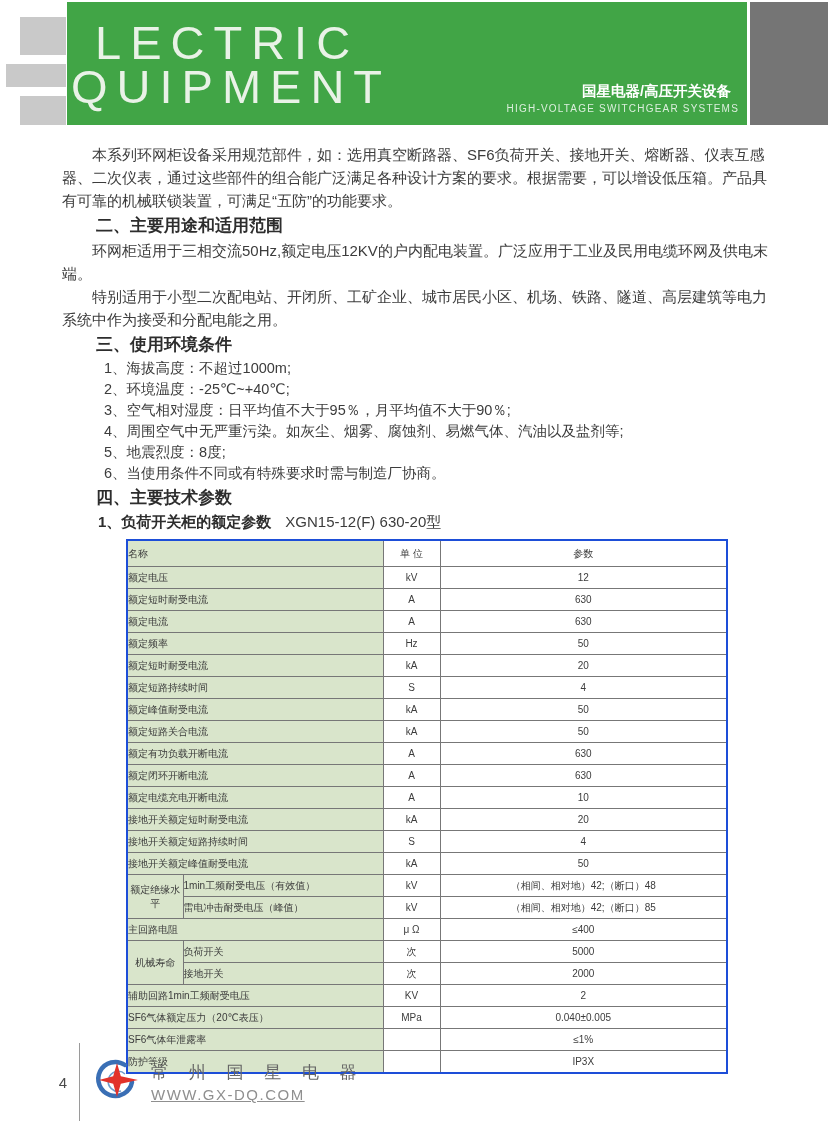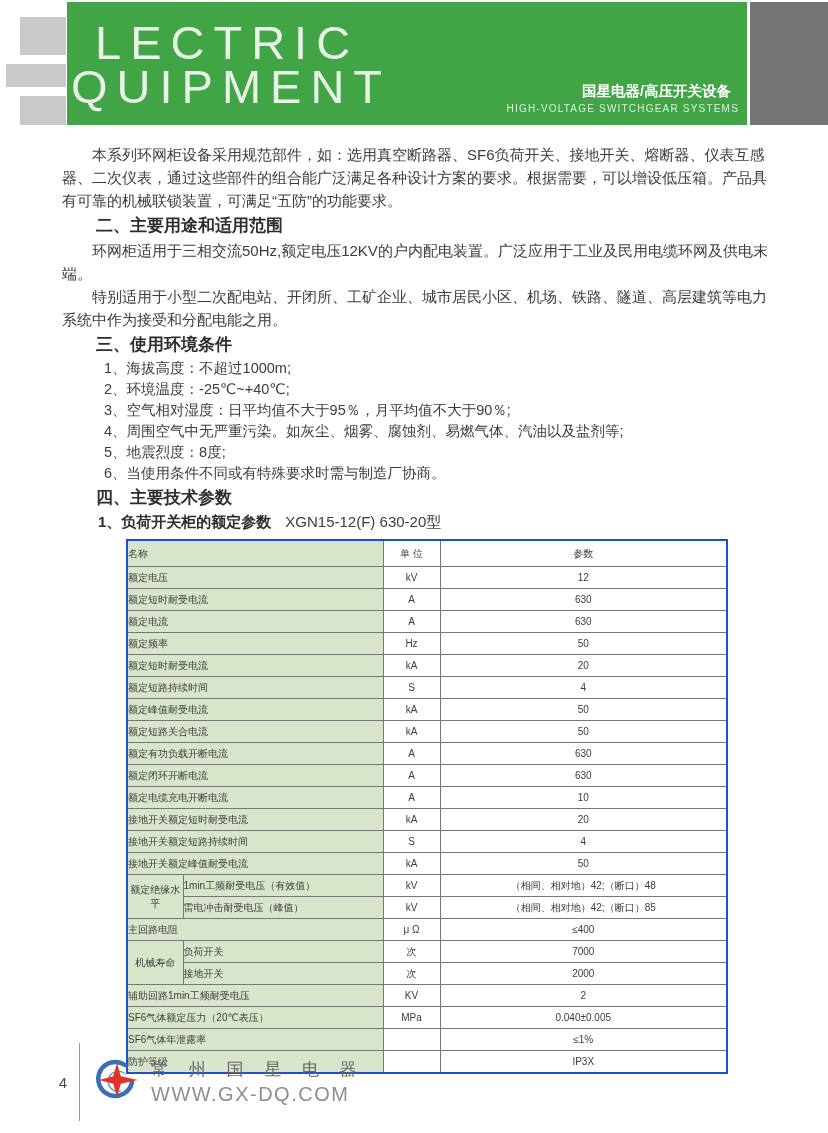--- a/index.html
+++ b/index.html
@@ -41,21 +41,21 @@
   .group-cell { background:#d9e5cb; text-align:center; padding-left:2px; padding-right:2px; }
   .unit-cell, .value-cell { text-align:center; background:#ffffff; }
 
   
   .footer { position:absolute; left:55px; top:1042px; height:80px; display:flex; align-items:center; }
   .page-num { font-size:15px; color:#4a4a4a; width:16px; text-align:center; }
   .footer-divider { width:1px; height:78px; background:#9a9a9a; margin:0 11px 0 8px; }
   .logo { width:50px; height:50px; }
   .footer-text { margin-left:10px; }
   .company { font-size:17px; font-weight:normal; color:#666666; letter-spacing:8px; white-space:nowrap; }
-  .website { font-size:20px; color:#8f8f8f; letter-spacing:1.5px; margin-top:2px; white-space:nowrap; }
+  .website { font-size:15px; color:#8f8f8f; letter-spacing:1.5px; margin-top:2px; white-space:nowrap;text-decoration:underline; }
 </style>
 </head>
 <body>
 
 <div class="page">
 
   <div class="banner">
     <div class="banner-word w1">LECTRIC</div>
     <div class="banner-word w2">QUIPMENT</div>
     <div class="brand-cn">国星电器/高压开关设备</div>
@@ -184,21 +184,21 @@
           </tr>
           <tr>
             <td class="name-cell" colspan="2">主回路电阻</td>
             <td class="unit-cell">μ Ω</td>
             <td class="value-cell">≤400</td>
           </tr>
           <tr>
             <td class="group-cell" rowspan="2">机械寿命</td>
             <td class="name-cell">负荷开关</td>
             <td class="unit-cell">次</td>
-            <td class="value-cell">7000</td>
+            <td class="value-cell">5000</td>
           </tr>
           <tr>
             <td class="name-cell">接地开关</td>
             <td class="unit-cell">次</td>
             <td class="value-cell">2000</td>
           </tr>
           <tr>
             <td class="name-cell" colspan="2">辅助回路1min工频耐受电压</td>
             <td class="unit-cell">KV</td>
             <td class="value-cell">2</td>

